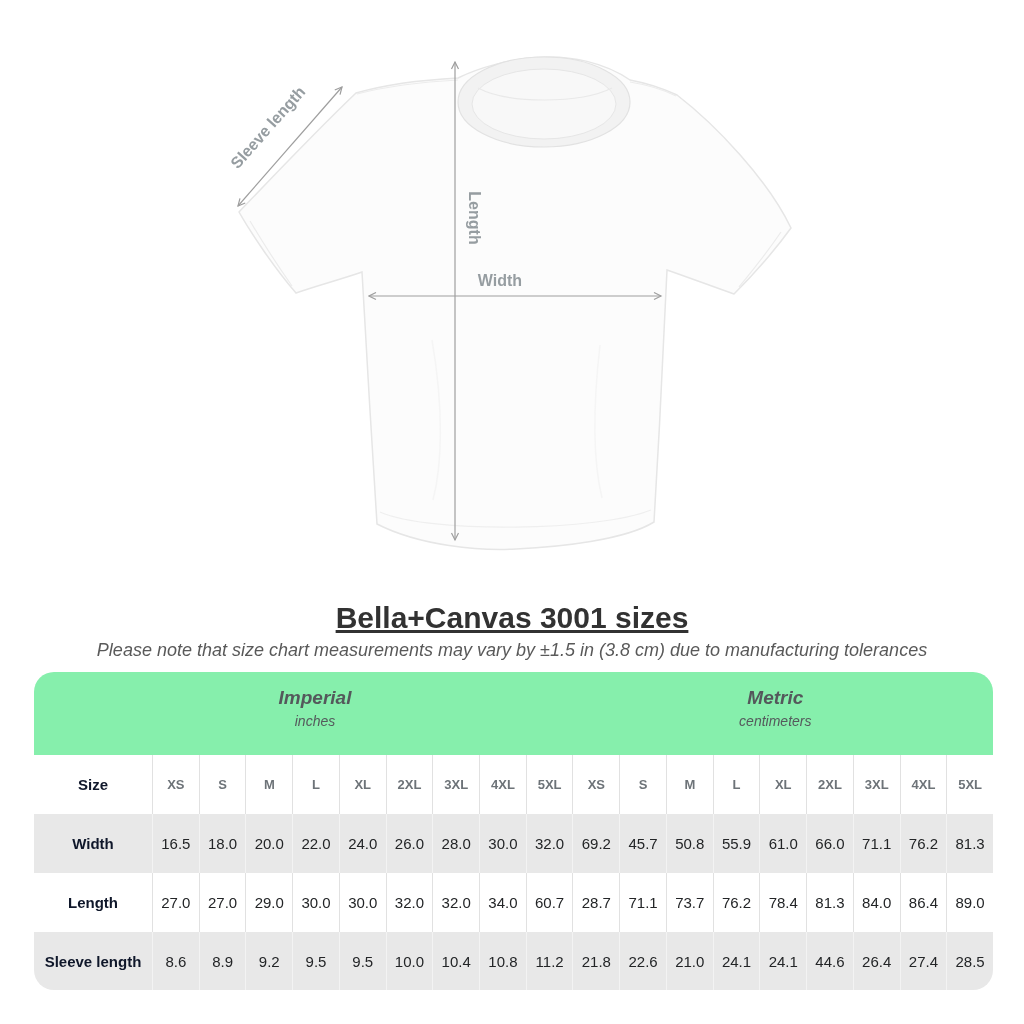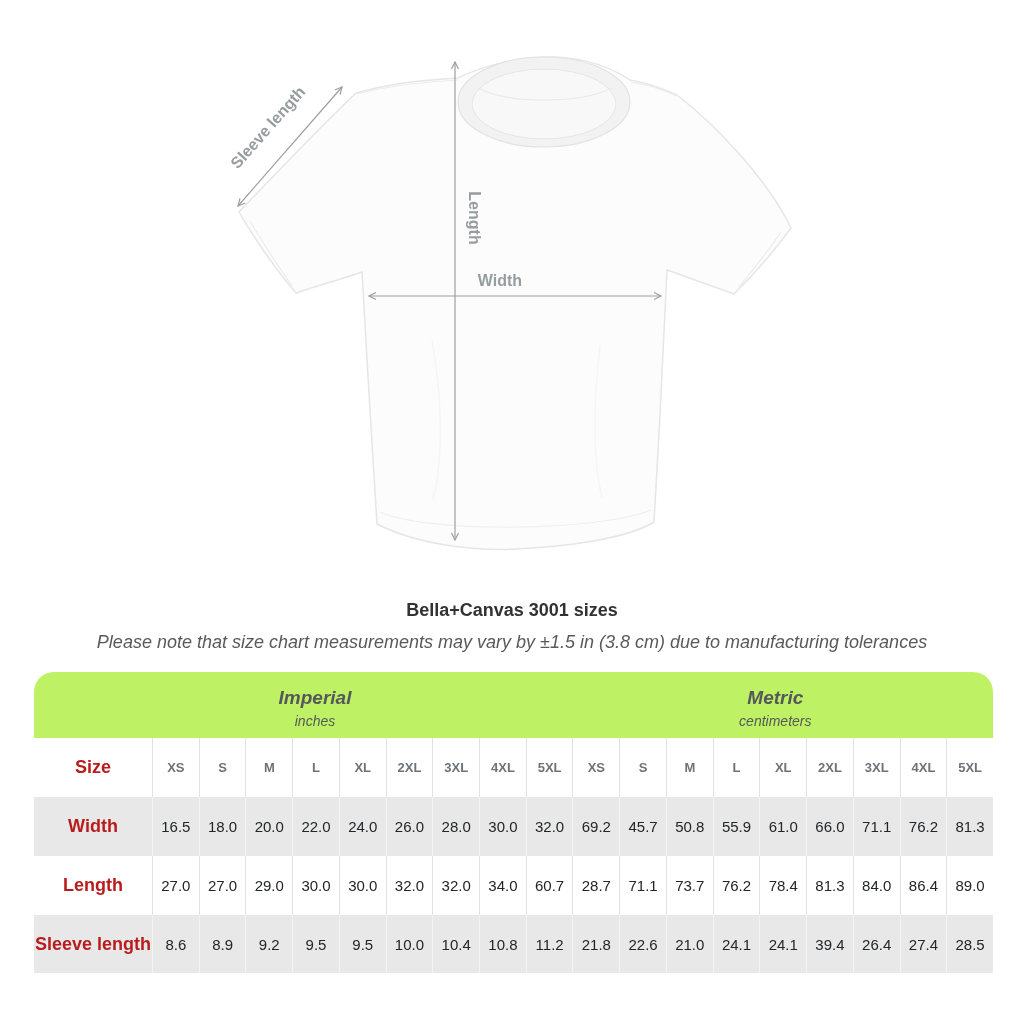--- a/index.html
+++ b/index.html
@@ -6,38 +6,38 @@
   .page{
     position:relative;width:1024px;height:1024px;background:#ffffff;overflow:hidden;
     font-family:"Liberation Sans","DejaVu Sans",sans-serif;
   }
   
   .diagram-svg{position:absolute;left:0;top:0;}
   .anno-label{font-family:"Liberation Sans","DejaVu Sans",sans-serif;font-weight:bold;font-size:16px;fill:#969da1;}
   .anno-line{stroke:#9e9e9e;stroke-width:1.2;fill:none;}
   
   .title-block{position:absolute;left:0;top:596px;width:100%;text-align:center;}
-  .chart-title{font-size:18px;font-weight:bold;color:#323232;line-height:28px;margin:0;}
+  .chart-title{font-size:30px;font-weight:bold;color:#323232;line-height:28px;margin:8px;text-decoration:underline;}
   .chart-subtitle{font-size:18px;font-style:italic;color:#595959;margin-top:8px;}
   
   .size-table{
     position:absolute;left:34px;top:672px;width:959px;height:318px;
     border-radius:20px;overflow:hidden;background:#fff;
   }
-  .unit-band{position:relative;height:66px;background:#bef264;}
+  .unit-band{position:relative;height:83px;background:#86efac;}
   .unit-group{position:absolute;top:15px;transform:translateX(-50%);text-align:center;}
   .unit-group .g-title{font-size:19px;font-weight:bold;font-style:italic;color:#54585b;line-height:22px;}
   .unit-group .g-unit{font-size:14px;font-style:italic;color:#55595c;margin-top:4px;}
   .imperial-pos{left:29.3%;}
   .metric-pos{left:77.3%;}
   .trow{display:grid;grid-template-columns:118px repeat(18,1fr);height:59px;}
   .trow.last{height:58px;}
   .row-white{background:#ffffff;--sep:#e1e1e1;}
   .row-gray{background:#e8e8e8;--sep:#f3f3f3;}
-  .rlabel{display:flex;align-items:center;justify-content:center;font-weight:bold;font-size:18px;color:#b91c1c;}
+  .rlabel{display:flex;align-items:center;justify-content:center;font-weight:bold;font-size:15px;color:#0f172a;}
   .cell{display:flex;align-items:center;justify-content:center;border-left:1px solid var(--sep);font-size:15px;color:#232527;}
   .cell.size-cell{font-weight:bold;color:#6d7378;font-size:13px;}
 </style>
 </head>
 <body>
 
 <div class="page">
 
   <svg class="diagram-svg" width="1024" height="580" viewBox="0 0 1024 580">
     <defs>
@@ -184,20 +184,20 @@
         <div class="cell">9.5</div>
         <div class="cell">10.0</div>
         <div class="cell">10.4</div>
         <div class="cell">10.8</div>
         <div class="cell">11.2</div>
         <div class="cell">21.8</div>
         <div class="cell">22.6</div>
         <div class="cell">21.0</div>
         <div class="cell">24.1</div>
         <div class="cell">24.1</div>
-        <div class="cell">39.4</div>
+        <div class="cell">44.6</div>
         <div class="cell">26.4</div>
         <div class="cell">27.4</div>
         <div class="cell">28.5</div>
       </div>
 
   </div>
 </div>
 
 </body></html>

